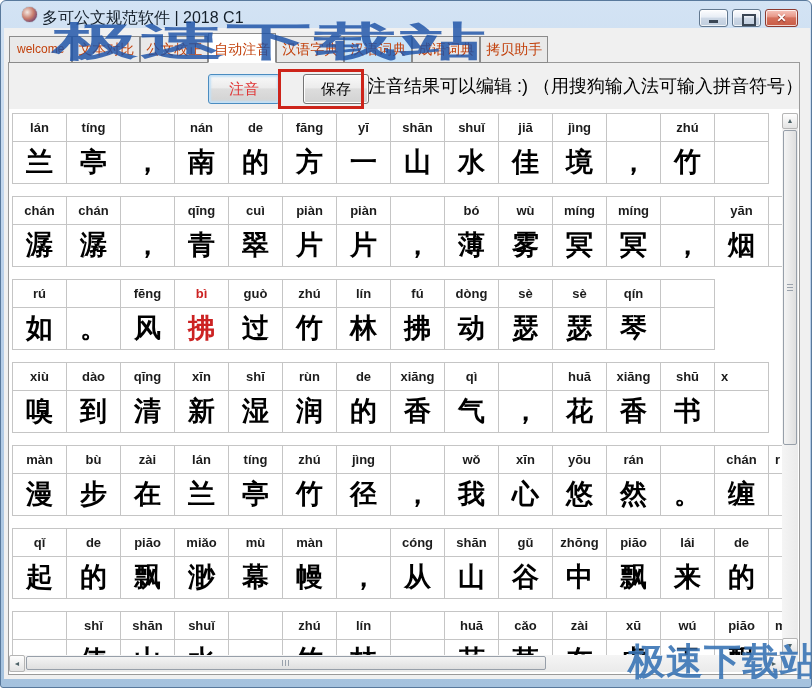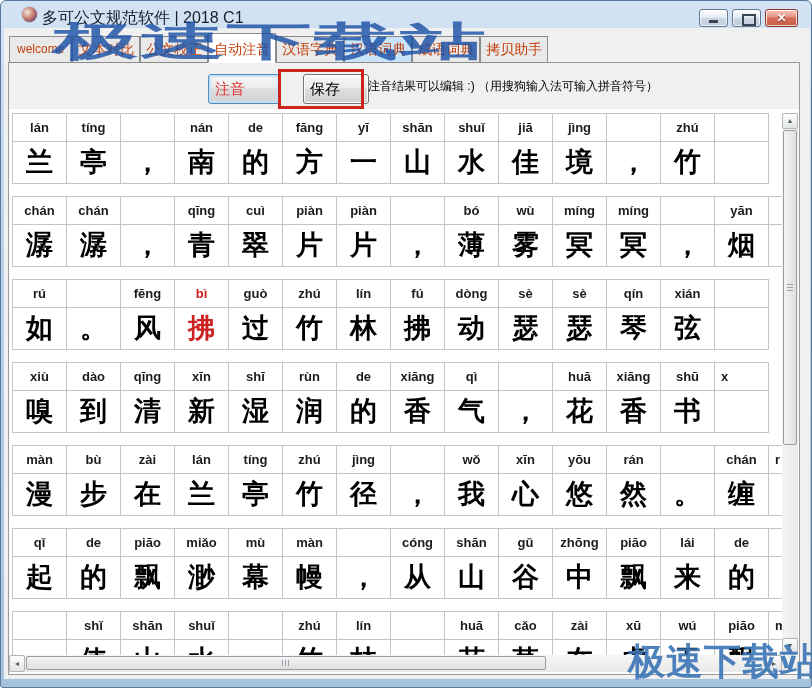--- a/index.html
+++ b/index.html
@@ -30,29 +30,29 @@
   
   .tabs{position:absolute;left:5px;top:2px;height:33px;display:flex;align-items:flex-end;z-index:6;}
   .tab{height:27px;line-height:25px;padding:0 5px;margin-right:0;font-size:14px;color:#c2410c;
     background:#e9e9e9;border:1px solid #8b8b8b;white-space:nowrap;cursor:default;}
   .tab.active{height:30px;line-height:30px;background:#fff;border-bottom:1px solid #fff;z-index:7;}
   .tab.highlight{background:#c9e3f8;}
   .tab.en{font-size:12px;padding:0 7px;}
   
   .tabpage{position:absolute;left:4px;top:34px;width:792px;height:613px;border:1px solid #9a9a9a;background:#fff;}
   .toolbar{position:absolute;left:0;top:0;width:100%;height:46px;background:#f0f0f0;}
-  .btn{position:absolute;top:11px;height:30px;border-radius:3px;font-size:15px;text-align:left;
+  .btn{position:absolute;top:11px;height:30px;border-radius:3px;font-size:15px;text-align:center;
     background:linear-gradient(#f9f9f9 0%,#ececec 45%,#dddddd 50%,#d2d2d2 100%);cursor:default;
     font-family:"Liberation Sans",sans-serif;}
   .btn-zhuyin{left:199px;width:72px;color:#e03434;border:1px solid #4a8cc0;
     box-shadow:inset 0 0 2px 2px #c3e0f6;}
   .btn-save{left:294px;width:66px;color:#000;border:1px solid #757575;
     box-shadow:inset 0 0 0 1px #fdfdfd;}
   .red-annot{position:absolute;left:269px;top:6px;width:86px;height:40px;border:3px solid #cd241a;z-index:40;pointer-events:none;}
-  .hint{position:absolute;left:359px;top:0;height:46px;line-height:46px;font-size:12px;color:#000;white-space:nowrap;}
+  .hint{position:absolute;left:359px;top:0;height:46px;line-height:46px;font-size:18px;color:#000;white-space:nowrap;}
   
   .grid{position:absolute;left:3px;top:50px;width:770px;height:543px;overflow:hidden;font-weight:bold;}
   .grow{display:flex;margin-bottom:12px;width:900px;}
   .cell{flex:0 0 55px;width:55px;border:1px solid #c5c5c5;margin-left:-1px;background:#fff;}
   .grow .cell:first-child{margin-left:0;}
   .py{height:28px;line-height:28px;text-align:center;font-size:13px;color:#1c1c1c;border-bottom:1px solid #c5c5c5;overflow:hidden;}
   .ch{height:41px;line-height:40px;text-align:center;font-size:27px;color:#000;overflow:hidden;}
   .cell.red .py,.cell.red .ch{color:#cc2222;}
   .cell.partial .py{text-align:left;padding-left:6px;}
   
@@ -279,24 +279,20 @@
               <div class="ch">瑟</div>
             </div>
             <div class="cell">
               <div class="py">sè</div>
               <div class="ch">瑟</div>
             </div>
             <div class="cell">
               <div class="py">qín</div>
               <div class="ch">琴</div>
             </div>
-            <div class="cell">
-              <div class="py">xián</div>
-              <div class="ch">弦</div>
-            </div>
             <div class="cell partial">
               <div class="py"></div>
               <div class="ch"></div>
             </div>
           </div>
           <div class="grow">
             <div class="cell">
               <div class="py">xiù</div>
               <div class="ch">嗅</div>
             </div>

